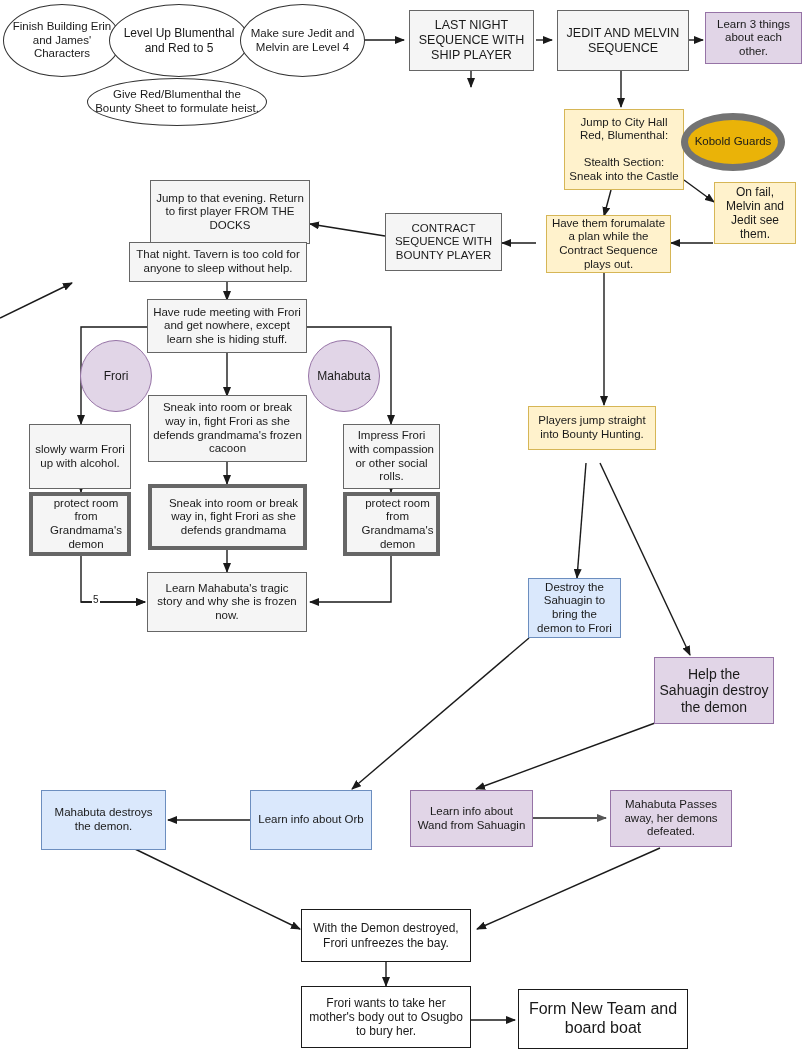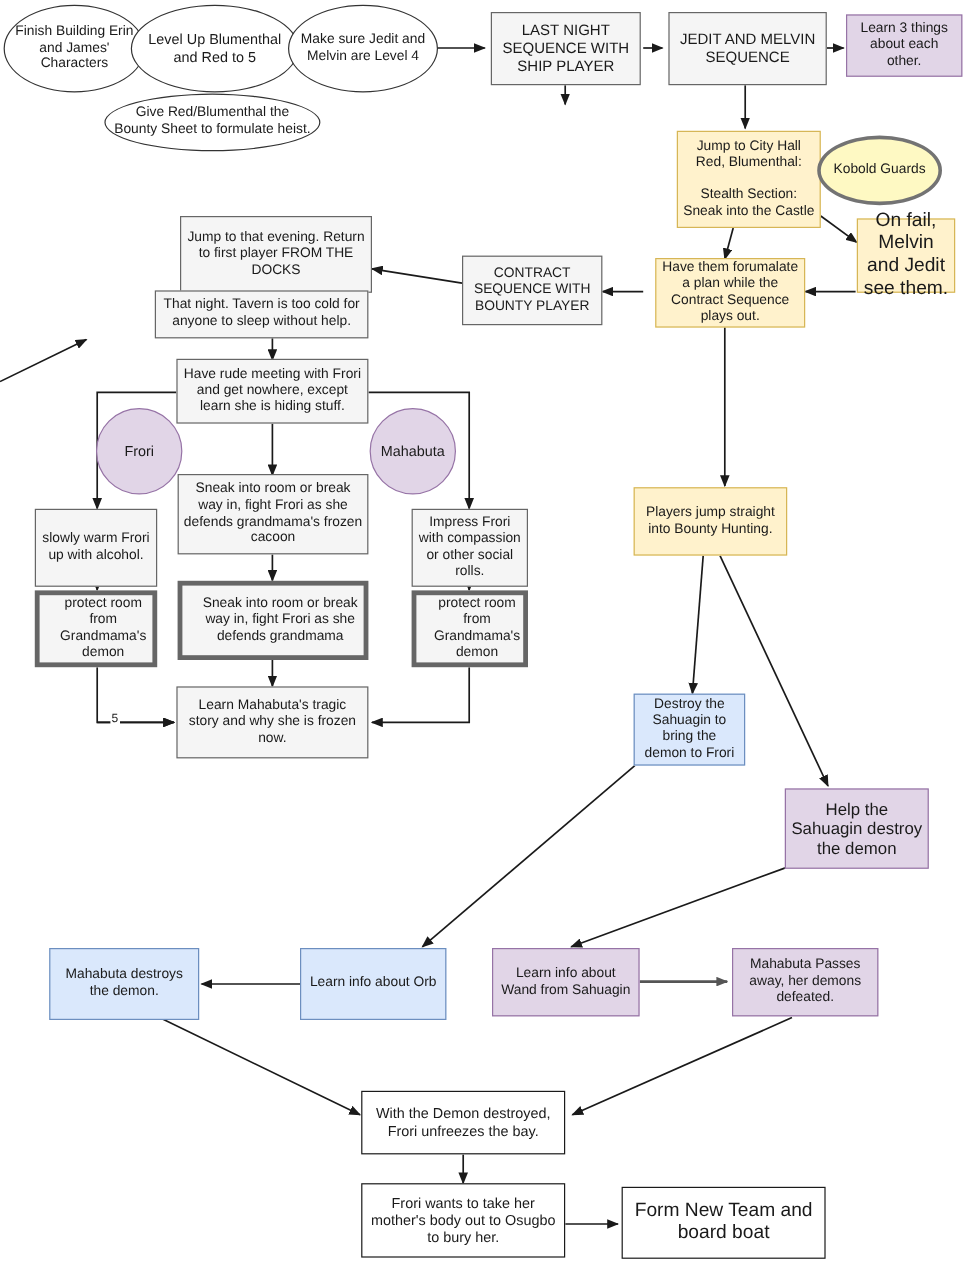--- a/index.html
+++ b/index.html
@@ -79,22 +79,22 @@
   .ellipse.white {
     background: #ffffff;
     border: 1px solid #333333;
   }
   .ellipse.lilac {
     background: #e1d5e7;
     border: 1px solid #9673a6;
     z-index: 4;
   }
   .ellipse.pink {
-    background: #fef9c3;
-    border: 3px solid #737373;
+    background: #eab308;
+    border: 7px solid #737373;
   }
   .edge-label {
     position: absolute;
     font-size: 10px;
     color: #1a1a1a;
     background: #ffffff;
     padding: 0 1px;
     z-index: 5;
   }
 </style>
@@ -200,21 +200,21 @@
   <div class="node rect" style="left:557px; top:10px; width:132px; height:61px; font-size:12.5px;">JEDIT AND MELVIN SEQUENCE</div>
 
   <div class="node purple" style="left:705px; top:12px; width:97px; height:52px; font-size:11.5px;">Learn 3 things about each other.</div>
 
   <div class="node yellow" style="left:564px; top:109px; width:120px; height:81px; font-size:11.5px;">Jump to City Hall Red, Blumenthal:
 
 Stealth Section: Sneak into the Castle</div>
 
   <div class="ellipse pink" style="left:681px; top:113px; width:104px; height:58px; font-size:11.5px;">Kobold Guards</div>
 
-  <div class="node yellow" style="left:714px; top:182px; width:82px; height:62px; font-size:16px;">On fail, Melvin and Jedit see them.</div>
+  <div class="node yellow" style="left:714px; top:182px; width:82px; height:62px; font-size:12px;">On fail, Melvin and Jedit see them.</div>
 
   <div class="node yellow" style="left:546px; top:215px; width:125px; height:58px; font-size:11.5px;">Have them forumalate a plan while the Contract Sequence plays out.</div>
 
   <div class="node rect" style="left:150px; top:180px; width:160px; height:64px; font-size:11.5px;">Jump to that evening. Return to first player FROM THE DOCKS</div>
 
   <div class="node rect" style="left:385px; top:213px; width:117px; height:58px; font-size:11.5px;">CONTRACT SEQUENCE WITH BOUNTY PLAYER</div>
 
   <div class="node rect" style="left:129px; top:242px; width:178px; height:40px; font-size:11.5px;">That night. Tavern is too cold for anyone to sleep without help.</div>
 
   <div class="node rect" style="left:147px; top:299px; width:160px; height:54px; font-size:11.5px;">Have rude meeting with Frori and get nowhere, except learn she is hiding stuff.</div>
@@ -232,21 +232,21 @@
   <div class="node rect thick" style="left:29px; top:492px; width:102px; height:64px; font-size:11.5px;">protect room from Grandmama's demon</div>
 
   <div class="node rect thick" style="left:148px; top:484px; width:159px; height:66px; font-size:11.5px;">Sneak into room or break way in, fight Frori as she defends grandmama</div>
 
   <div class="node rect thick" style="left:343px; top:492px; width:97px; height:64px; font-size:11.5px;">protect room from Grandmama's demon</div>
 
   <div class="node rect" style="left:147px; top:572px; width:160px; height:60px; font-size:11.5px;">Learn Mahabuta's tragic story and why she is frozen now.</div>
 
   <div class="edge-label" style="left:92px; top:594px;">5</div>
 
-  <div class="node yellow" style="left:528px; top:406px; width:128px; height:57px; font-size:11.5px;">Players jump straight into Bounty Hunting.</div>
+  <div class="node yellow" style="left:528px; top:406px; width:128px; height:44px; font-size:11.5px;">Players jump straight into Bounty Hunting.</div>
 
   <div class="node blue" style="left:528px; top:578px; width:93px; height:60px; font-size:11.5px;">Destroy the Sahuagin to bring the demon to Frori</div>
 
   <div class="node purple" style="left:634px; top:657px; width:120px; height:67px; font-size:14px;margin-left:20px;">Help the Sahuagin destroy the demon</div>
 
   <div class="node blue" style="left:41px; top:790px; width:125px; height:60px; font-size:11.5px;">Mahabuta destroys the demon.</div>
 
   <div class="node blue" style="left:250px; top:790px; width:122px; height:60px; font-size:11.5px;">Learn info about Orb</div>
 
   <div class="node purple" style="left:410px; top:790px; width:123px; height:57px; font-size:11.5px;">Learn info about Wand from Sahuagin</div>

